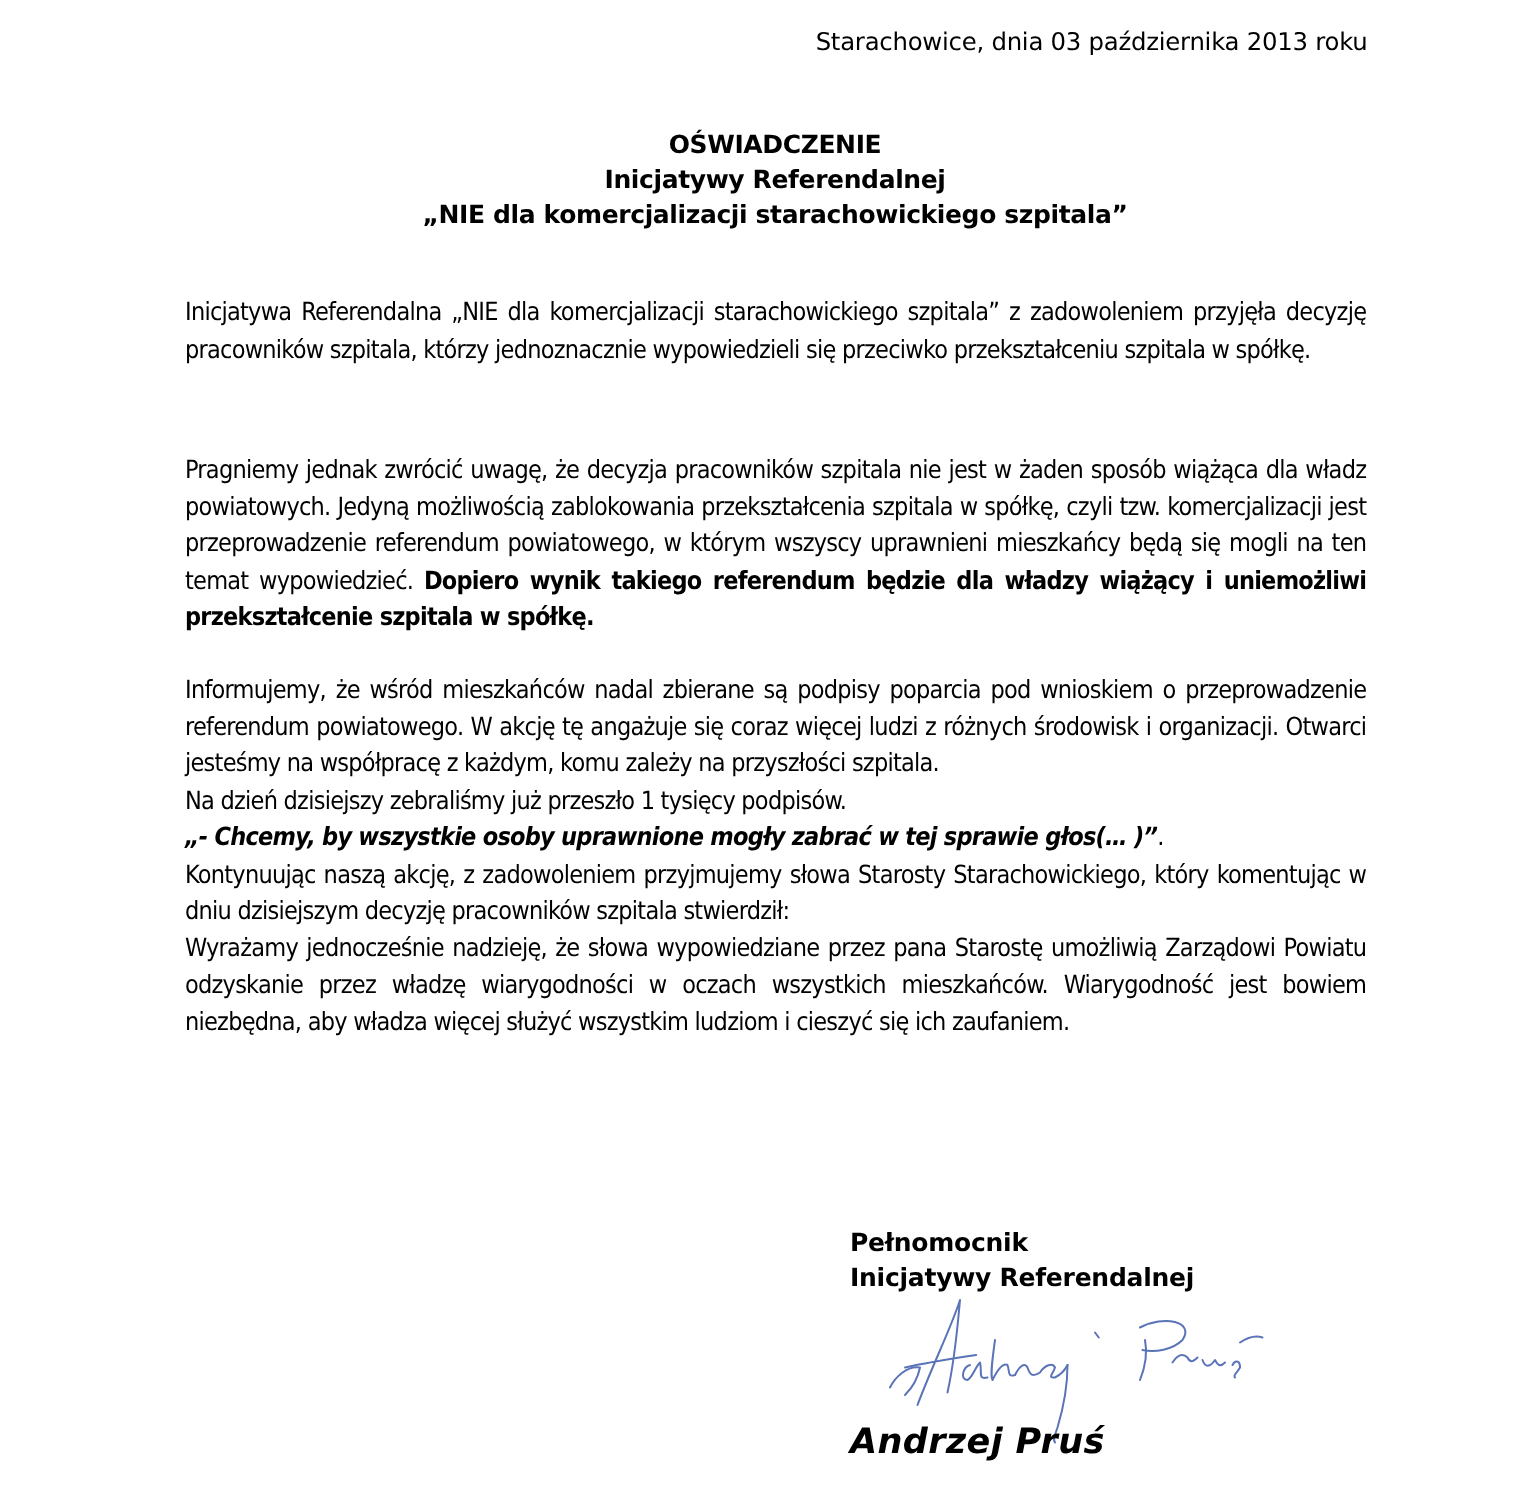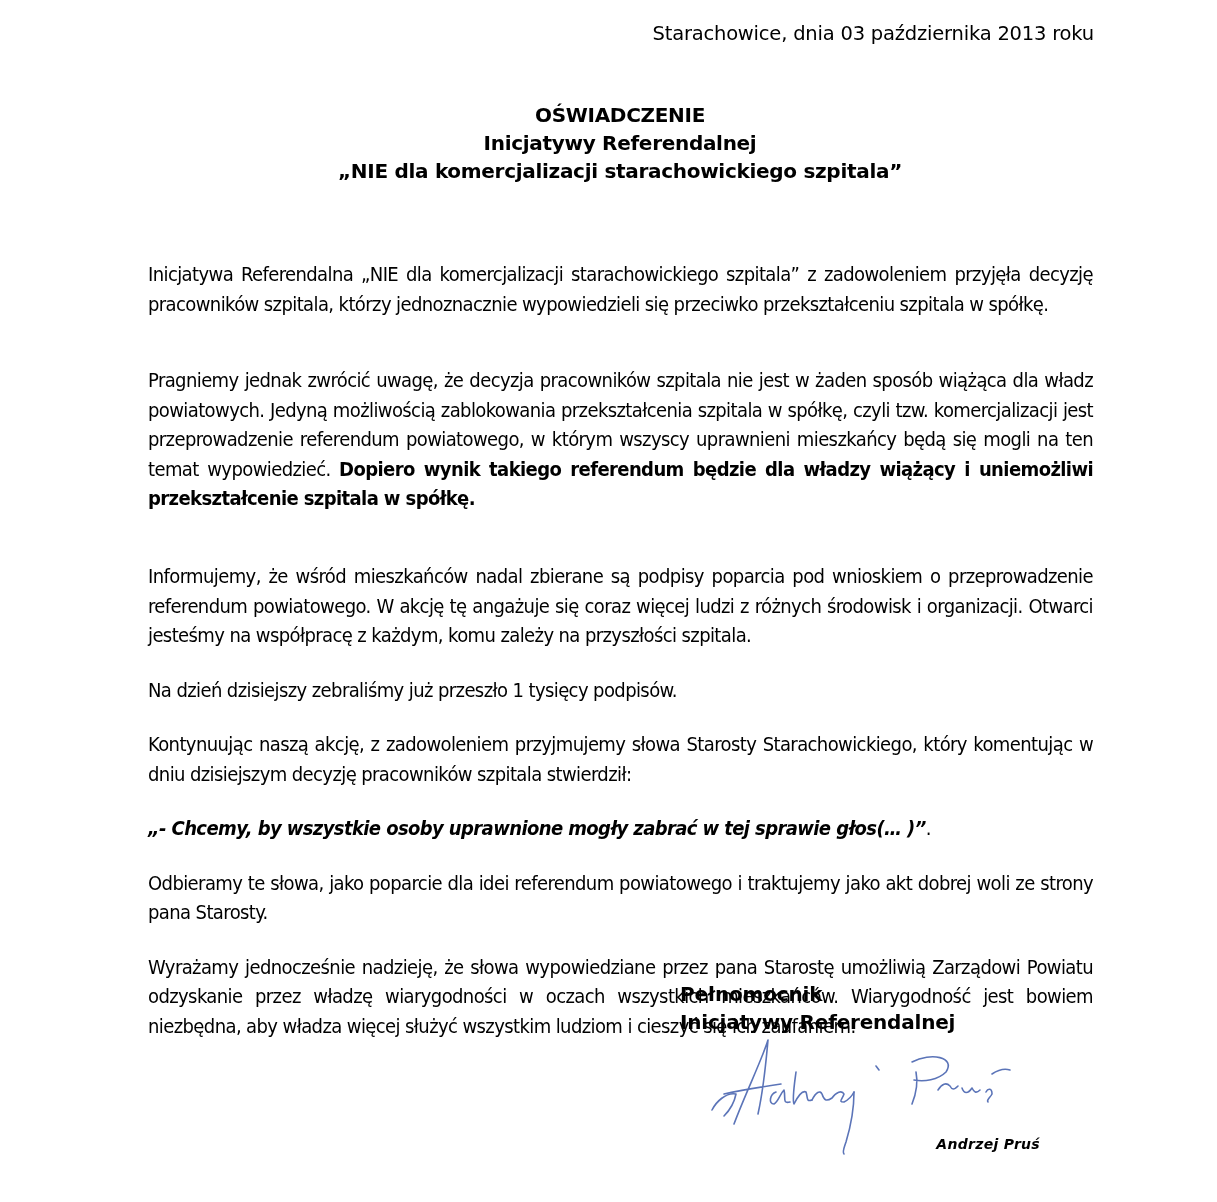--- a/index.html
+++ b/index.html
@@ -49,24 +49,23 @@
       letter-spacing: -0.6px;
       text-align: justify;
       font-stretch: condensed;
     }
     .body-text p {
       margin: 0;
     }
     .body-text .last-line-left {
       text-align: justify;
       text-align-last: left;
-      margin-top: 25px;
     }
     .para-1 { top: 235px; }
-    .para-2 { top: 341px; }
+    .para-2 { top: 361px; }
     .para-3 { top: 537px; }
     .bold { font-weight: bold; }
     .quote {
       font-weight: bold;
       font-style: italic;
     }
     .signature-block {
       position: absolute;
       top: 980px;
       left: 680px;
@@ -81,24 +80,24 @@
       top: 1032px;
       left: 706px;
       width: 310px;
       height: 130px;
     }
     .signer-name {
       position: absolute;
       top: 1136px;
       left: 680px;
       width: 360px;
-      text-align: right;
+      text-align: left;
       font-weight: bold;
       font-style: italic;
-      font-size: 14px;
+      font-size: 28px;
       letter-spacing: 0.3px;
     }
   </style>
 </head>
 <body>
 
 <div class="page">
 
   <div class="date-line">Starachowice, dnia 03 października 2013 roku</div>
 
@@ -112,23 +111,22 @@
     <p class="last-line-left">Inicjatywa Referendalna „NIE dla komercjalizacji starachowickiego szpitala” z zadowoleniem przyjęła decyzję pracowników szpitala, którzy jednoznacznie wypowiedzieli się przeciwko przekształceniu szpitala w spółkę.</p>
   </div>
 
   <div class="body-text para-2">
     <p class="last-line-left"><span>Pragniemy jednak zwrócić uwagę, że decyzja pracowników szpitala nie jest w żaden sposób wiążąca dla władz powiatowych. Jedyną możliwością zablokowania przekształcenia szpitala w spółkę, czyli tzw. komercjalizacji jest przeprowadzenie referendum powiatowego, w którym wszyscy uprawnieni mieszkańcy będą się mogli na ten temat wypowiedzieć.</span> <span class="bold">Dopiero wynik takiego referendum będzie dla władzy wiążący i uniemożliwi przekształcenie szpitala w spółkę.</span></p>
   </div>
 
   <div class="body-text para-3">
     <p class="last-line-left">Informujemy, że wśród mieszkańców nadal zbierane są podpisy poparcia pod wnioskiem o przeprowadzenie referendum powiatowego. W akcję tę angażuje się coraz więcej ludzi z różnych środowisk i organizacji. Otwarci jesteśmy na współpracę z każdym, komu zależy na przyszłości szpitala.</p>
     <p class="last-line-left">Na dzień dzisiejszy zebraliśmy już przeszło 1 tysięcy podpisów.</p>
+    <p class="last-line-left"><span class="quote">„- Chcemy, by wszystkie osoby uprawnione mogły zabrać w tej sprawie głos(… )”</span><span>.</span></p>
     <p class="last-line-left">Kontynuując naszą akcję, z zadowoleniem przyjmujemy słowa Starosty Starachowickiego, który komentując w dniu dzisiejszym decyzję pracowników szpitala stwierdził:</p>
-    <p class="last-line-left"><span class="quote">„- Chcemy, by wszystkie osoby uprawnione mogły zabrać w tej sprawie głos(… )”</span><span>.</span></p>
-    <p class="last-line-left">Odbieramy te słowa, jako poparcie dla idei referendum powiatowego i traktujemy jako akt dobrej woli ze strony pana Starosty.</p>
     <p class="last-line-left">Wyrażamy jednocześnie nadzieję, że słowa wypowiedziane przez pana Starostę umożliwią Zarządowi Powiatu odzyskanie przez władzę wiarygodności w oczach wszystkich mieszkańców. Wiarygodność jest bowiem niezbędna, aby władza więcej służyć wszystkim ludziom i cieszyć się ich zaufaniem.</p>
   </div>
 
   <div class="signature-block">
     <div>Pełnomocnik</div>
     <div>Inicjatywy Referendalnej</div>
   </div>
 
   <svg class="signature-image" viewBox="0 0 310 130" fill="none" stroke="#5b74b8" stroke-width="1.6" stroke-linecap="round" stroke-linejoin="round">
     <path d="M62 8 C 55 30, 40 60, 28 92 M62 8 C 60 30, 58 55, 52 82 M18 62 C 35 58, 55 55, 75 52"></path>

